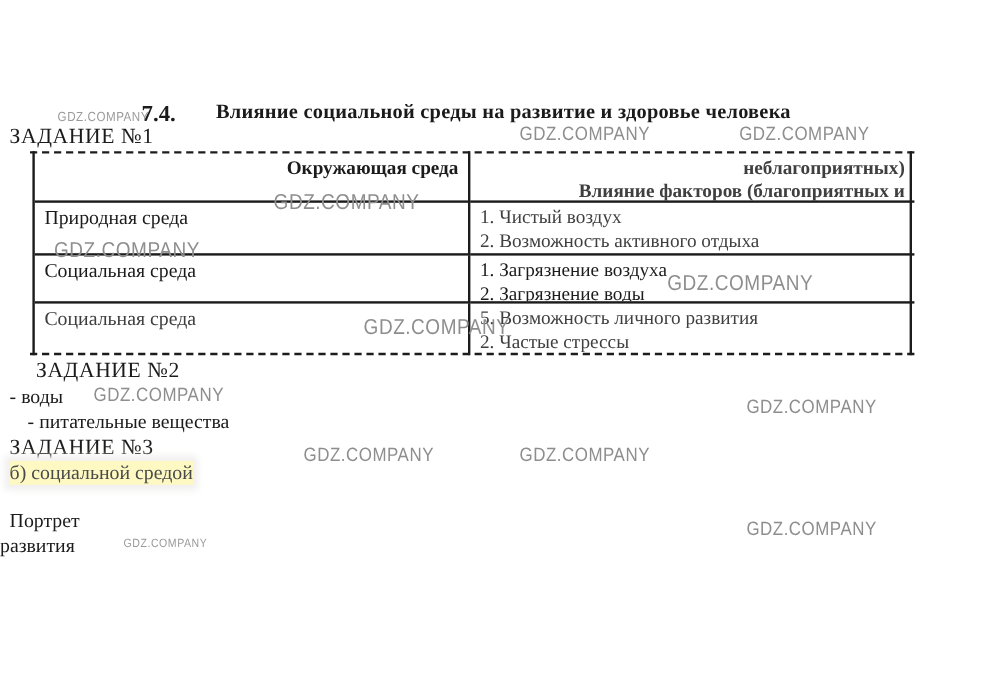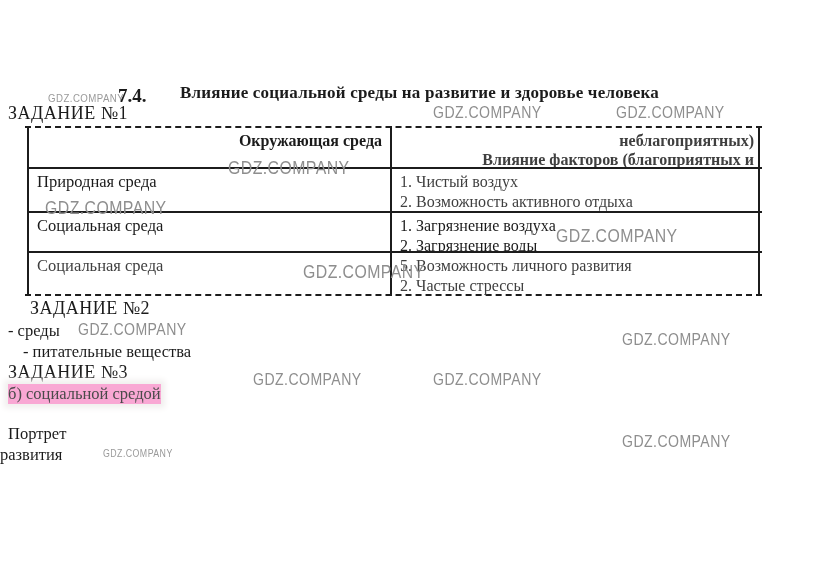--- a/index.html
+++ b/index.html
@@ -40,21 +40,21 @@
   }
   .cell.col1{border-right:2px solid #1c1c1c;}
   .cell.last{border-bottom:none;}
   .hdr{font-weight:bold;text-align:right;padding-top:5px;line-height:19px;}
   .envname{font-size:16.5px;}
   .factor{display:block;white-space:nowrap;}
 
   
   .faded{color:#3f3f3f;filter:blur(0.35px);}
   .faded2{color:#4a4a4a;filter:blur(0.5px);}
-  .smudge{background:#f9a8d4;box-shadow:0 0 6px 4px #f1efee;}
+  .smudge{background:#fef9c3;box-shadow:0 0 6px 4px #f1efee;}
 
   
   .wm{
     position:absolute;
     font-family:"Liberation Sans", sans-serif;
     color:#8e8e8e;
     letter-spacing:0.5px;
     transform:scaleX(0.88);
     transform-origin:left top;
     white-space:nowrap;
@@ -106,21 +106,21 @@
     <div class="cell col1 last faded">
       <span class="envname">Социальная среда</span>
     </div>
     <div class="cell last faded">
       <span class="factor">5. Возможность личного развития</span>
       <span class="factor">2. Частые стрессы</span>
     </div>
   </div>
 
   <span class="abs task-label" style="left:8px;top:298px;margin-left:22px;">ЗАДАНИЕ №2</span>
-  <span class="abs body-text" style="left:8px;top:321px;">- среды</span>
+  <span class="abs body-text" style="left:8px;top:321px;">- воды</span>
   <span class="abs body-text" style="left:8px;top:342px;margin-left:15px;">- питательные вещества</span>
 
   <span class="abs task-label" style="left:8px;top:362px;">ЗАДАНИЕ №3</span>
   <span class="abs body-text faded2 smudge" style="left:8px;top:384px;">б) социальной средой</span>
 
   <span class="abs body-text" style="left:8px;top:424px;">Портрет</span>
   <span class="abs body-text" style="left:0;top:445px;">развития</span>
 
   <span class="wm wm-sm" style="left:48px;top:92px;">GDZ.COMPANY</span>
   <span class="wm wm-md" style="left:433px;top:104px;">GDZ.COMPANY</span>

